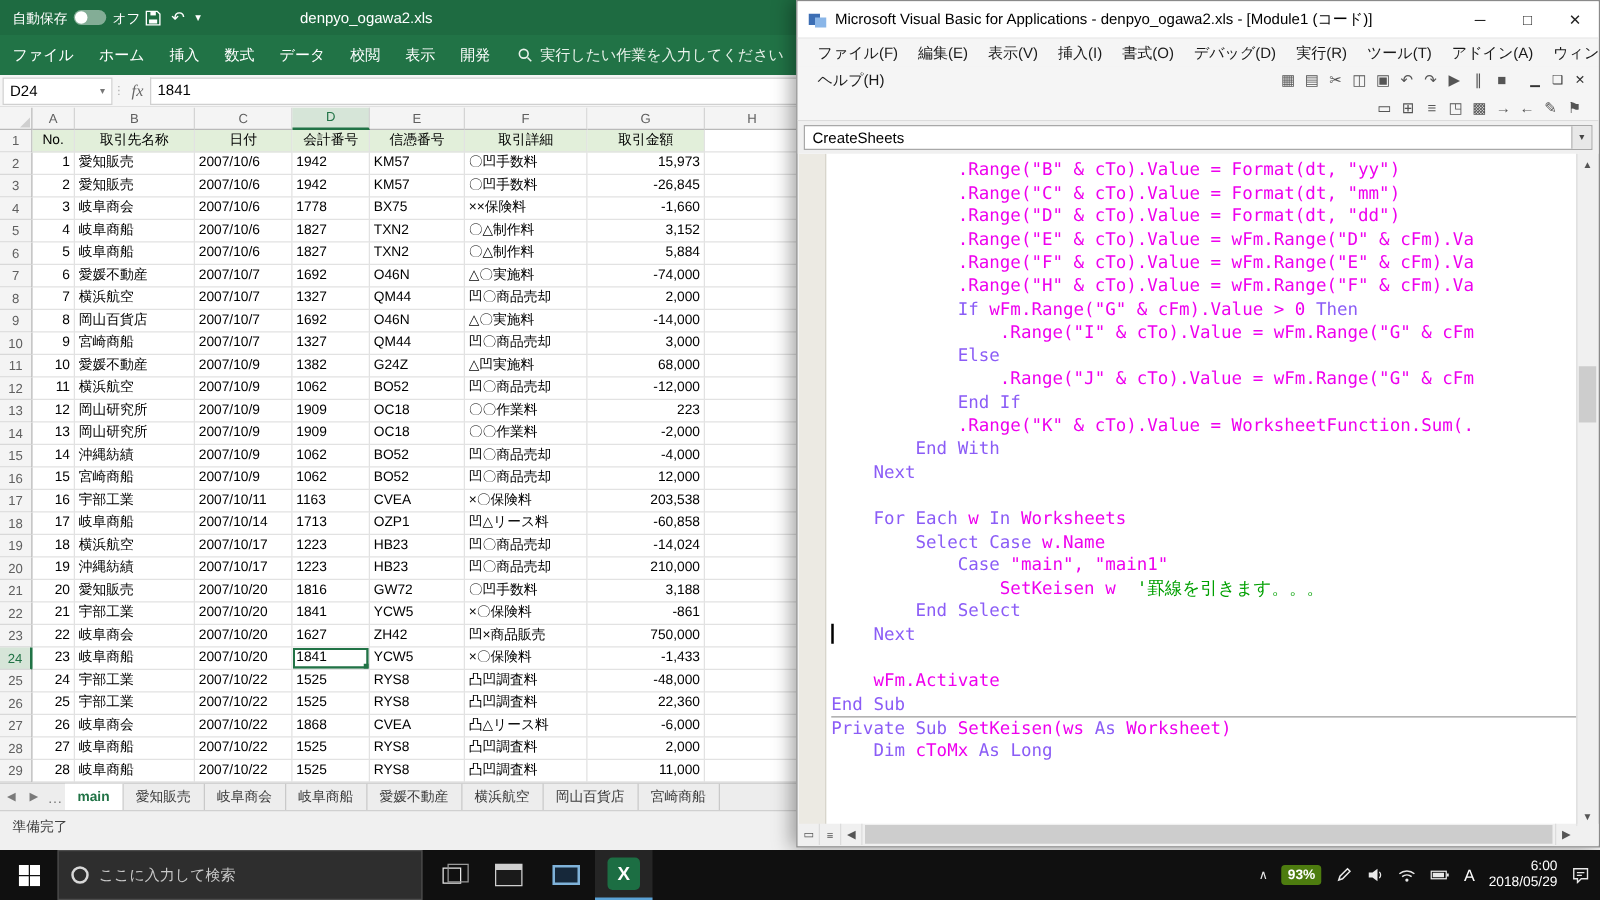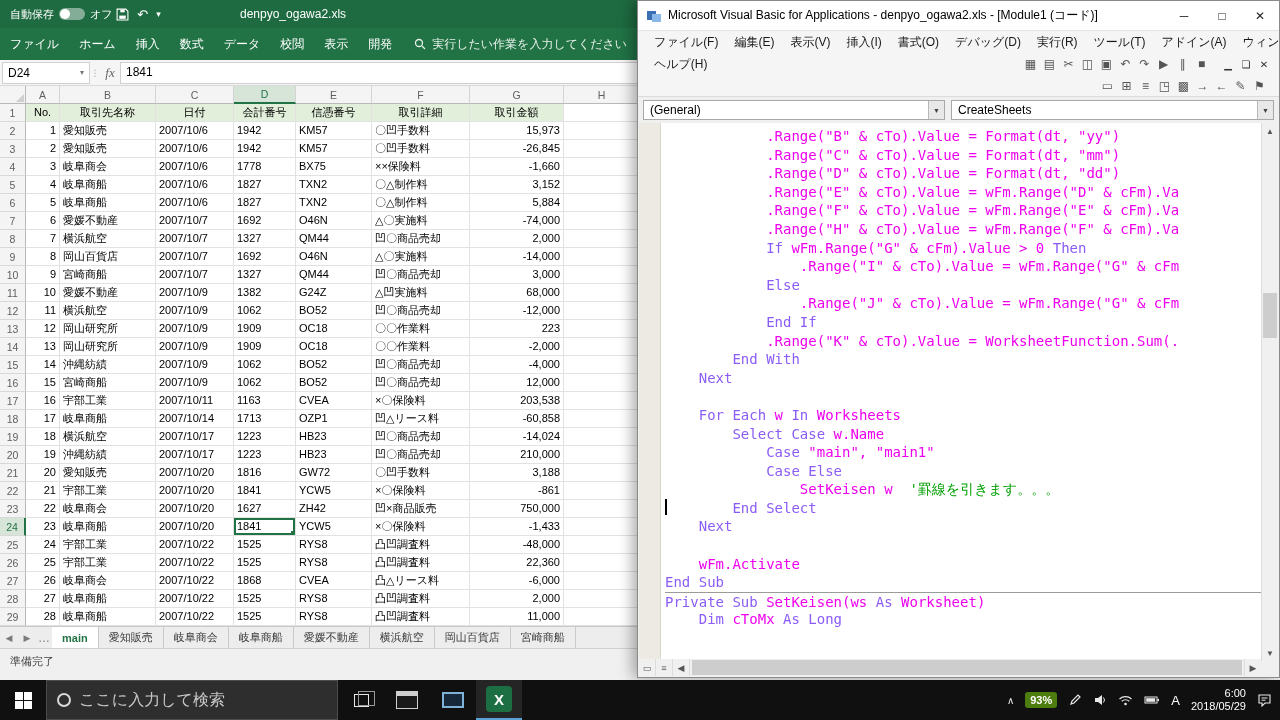--- a/index.html
+++ b/index.html
@@ -81,21 +81,21 @@
 .vb-hscroll { position:absolute; left:1px; right:18px; bottom:1px; height:17px; background:#F0F0F0; display:flex; align-items:stretch; }
 .hs-btn { width:17px; display:flex; align-items:center; justify-content:center; font-size:9px; color:#555; border-right:1px solid #DCDCDC; }
 .hs-thumb { flex:1; margin:1px 2px; background:#CDCDCD; }
 .hs-corner { position:absolute; right:0; bottom:1px; width:17px; height:17px; background:#F0F0F0; }
 
 
 #taskbar { position:absolute; left:0; top:680px; width:1280px; height:40px; background:#101010; display:flex; align-items:center; }
 .tb-start { width:46px; height:40px; display:flex; align-items:center; justify-content:center; }
 .tb-search { width:292px; height:40px; background:#2E2E2E; border:1px solid #4C4C4C; display:flex; align-items:center; gap:8px; padding:0 10px; }
 .cortana-ring { width:14px; height:14px; border:2px solid #D8D8D8; border-radius:50%; }
-.tb-search-text { color:#C8C8C8; font-size:16px; white-space:nowrap; }
+.tb-search-text { color:#C8C8C8; font-size:12px; white-space:nowrap; }
 .tb-btn { width:46px; height:40px; display:flex; align-items:center; justify-content:center; }
 .tb-btn.active { background:#252525; border-bottom:2px solid #5AA2D6; }
 .tv-icon { width:15px; height:13px; border:1px solid #E8E8E8; position:relative; }
 .tv-icon::after { content:""; position:absolute; left:3px; top:-4px; width:15px; height:13px; border:1px solid #9A9A9A; }
 .app-win { width:22px; height:18px; border:1px solid #CFCFCF; border-top:5px solid #CFCFCF; background:#1A1A1A; }
 .app-mon { width:22px; height:16px; border:2px solid #7FB2D9; background:#16283A; }
 .excel-ico { width:26px; height:26px; background:#1C6E43; border-radius:4px; color:#fff; font-weight:bold; font-size:15px; display:flex; align-items:center; justify-content:center; }
 .tb-spacer { flex:1; }
 .tray { display:flex; align-items:center; gap:11px; padding-right:8px; color:#fff; }
 .tray-item { display:flex; align-items:center; justify-content:center; }
@@ -518,24 +518,20 @@
           <div class="vb-icon">◳</div>
           <div class="vb-icon">▩</div>
           <div class="vb-icon">→</div>
           <div class="vb-icon">←</div>
           <div class="vb-icon">✎</div>
           <div class="vb-icon">⚑</div>
         </span>
     </div>
 
     <div class="vb-procrow">
-      <div class="combo left">
-        <span>(General)</span>
-        <span class="combo-btn">▼</span>
-      </div>
       <div class="combo right">
         <span>CreateSheets</span>
         <span class="combo-btn">▼</span>
       </div>
     </div>
 
     <div class="vb-code">
       <div class="vb-margin"></div>
       <div class="vb-lines" id="vbLines">
           <div class="code-line"><span class="tk-n">            .Range("B" &amp; cTo).Value = Format(dt, "yy")</span></div>
@@ -549,21 +545,20 @@
           <div class="code-line"><span class="tk-k">            Else</span></div>
           <div class="code-line"><span class="tk-n">                .Range("J" &amp; cTo).Value = wFm.Range("G" &amp; cFm</span></div>
           <div class="code-line"><span class="tk-k">            End If</span></div>
           <div class="code-line"><span class="tk-n">            .Range("K" &amp; cTo).Value = WorksheetFunction.Sum(.</span></div>
           <div class="code-line"><span class="tk-k">        End With</span></div>
           <div class="code-line"><span class="tk-k">    Next</span></div>
           <div class="code-line">&nbsp;</div>
           <div class="code-line"><span class="tk-k">    For Each </span><span class="tk-n">w </span><span class="tk-k">In </span><span class="tk-n">Worksheets</span></div>
           <div class="code-line"><span class="tk-k">        Select Case </span><span class="tk-n">w.Name</span></div>
           <div class="code-line"><span class="tk-k">            Case </span><span class="tk-n">"main", "main1"</span></div>
-          <div class="code-line"><span class="tk-k">            Case Else</span></div>
           <div class="code-line"><span class="tk-n">                SetKeisen w  </span><span class="tk-c">'罫線を引きます。。。</span></div>
           <div class="code-line"><span class="tk-k">        End Select</span></div>
           <div class="code-line"><span class="tk-k">    Next</span></div>
           <div class="code-line">&nbsp;</div>
           <div class="code-line"><span class="tk-n">    wFm.Activate</span></div>
           <div class="code-line"><span class="tk-k">End Sub</span></div>
           <div class="code-line proc-sep"><span class="tk-k">Private Sub </span><span class="tk-n">SetKeisen(ws </span><span class="tk-k">As </span><span class="tk-n">Worksheet)</span></div>
           <div class="code-line"><span class="tk-k">    Dim </span><span class="tk-n">cToMx </span><span class="tk-k">As Long</span></div>
         </div>
       <div class="vb-caret" id="vbCaret" style="top: 376px;"></div>

